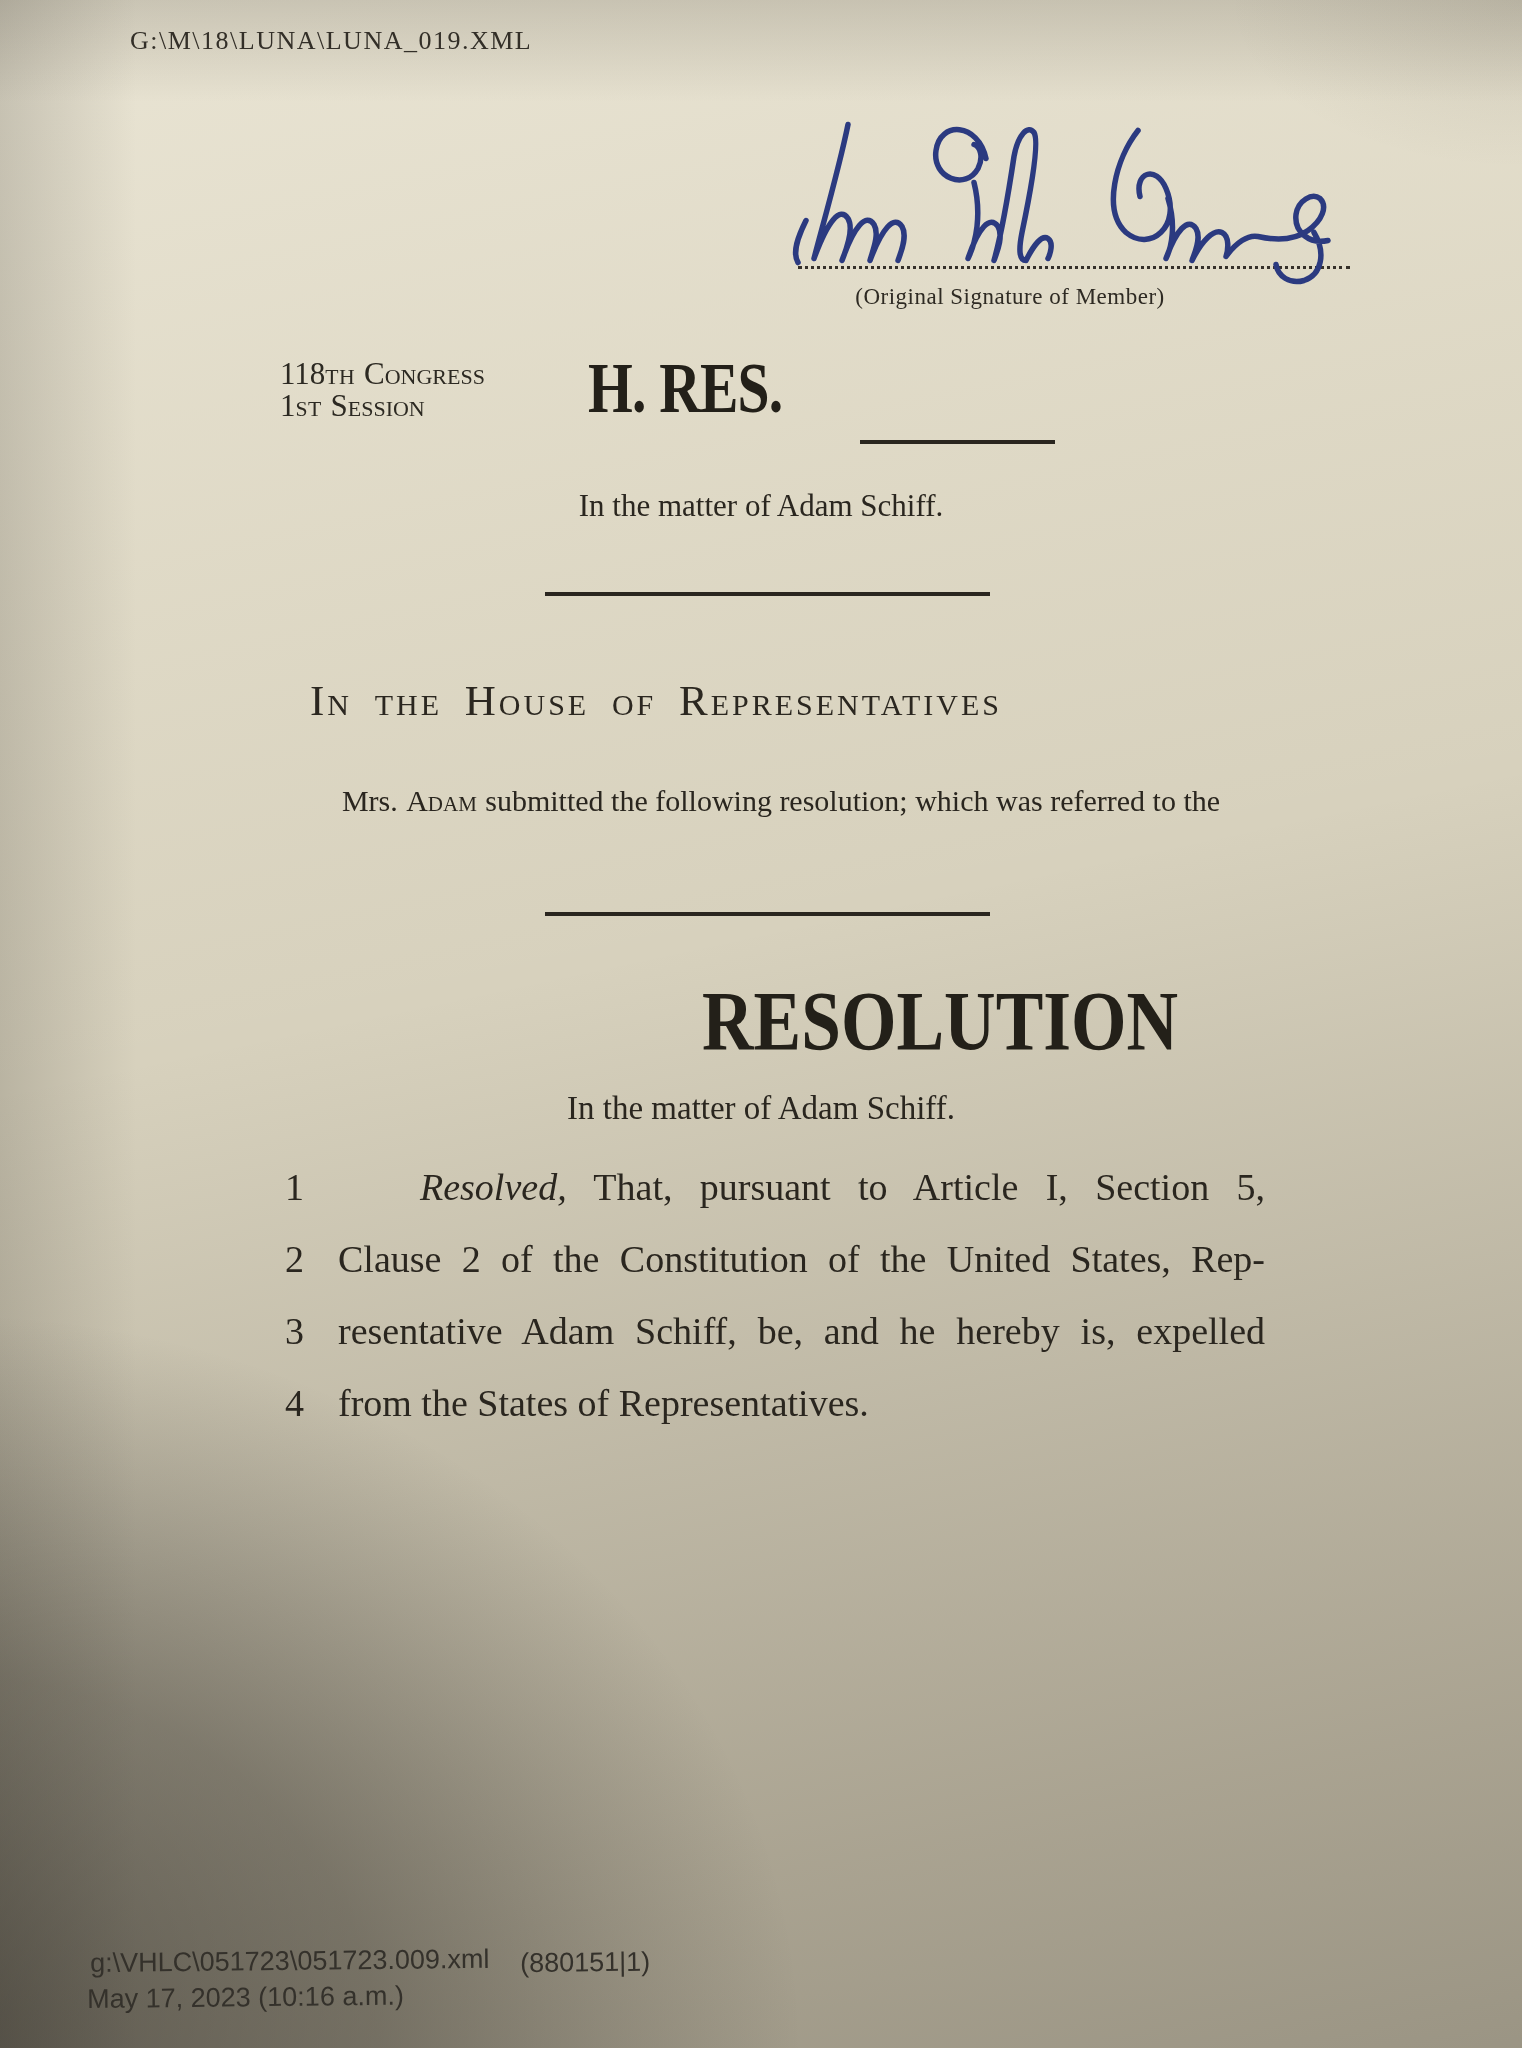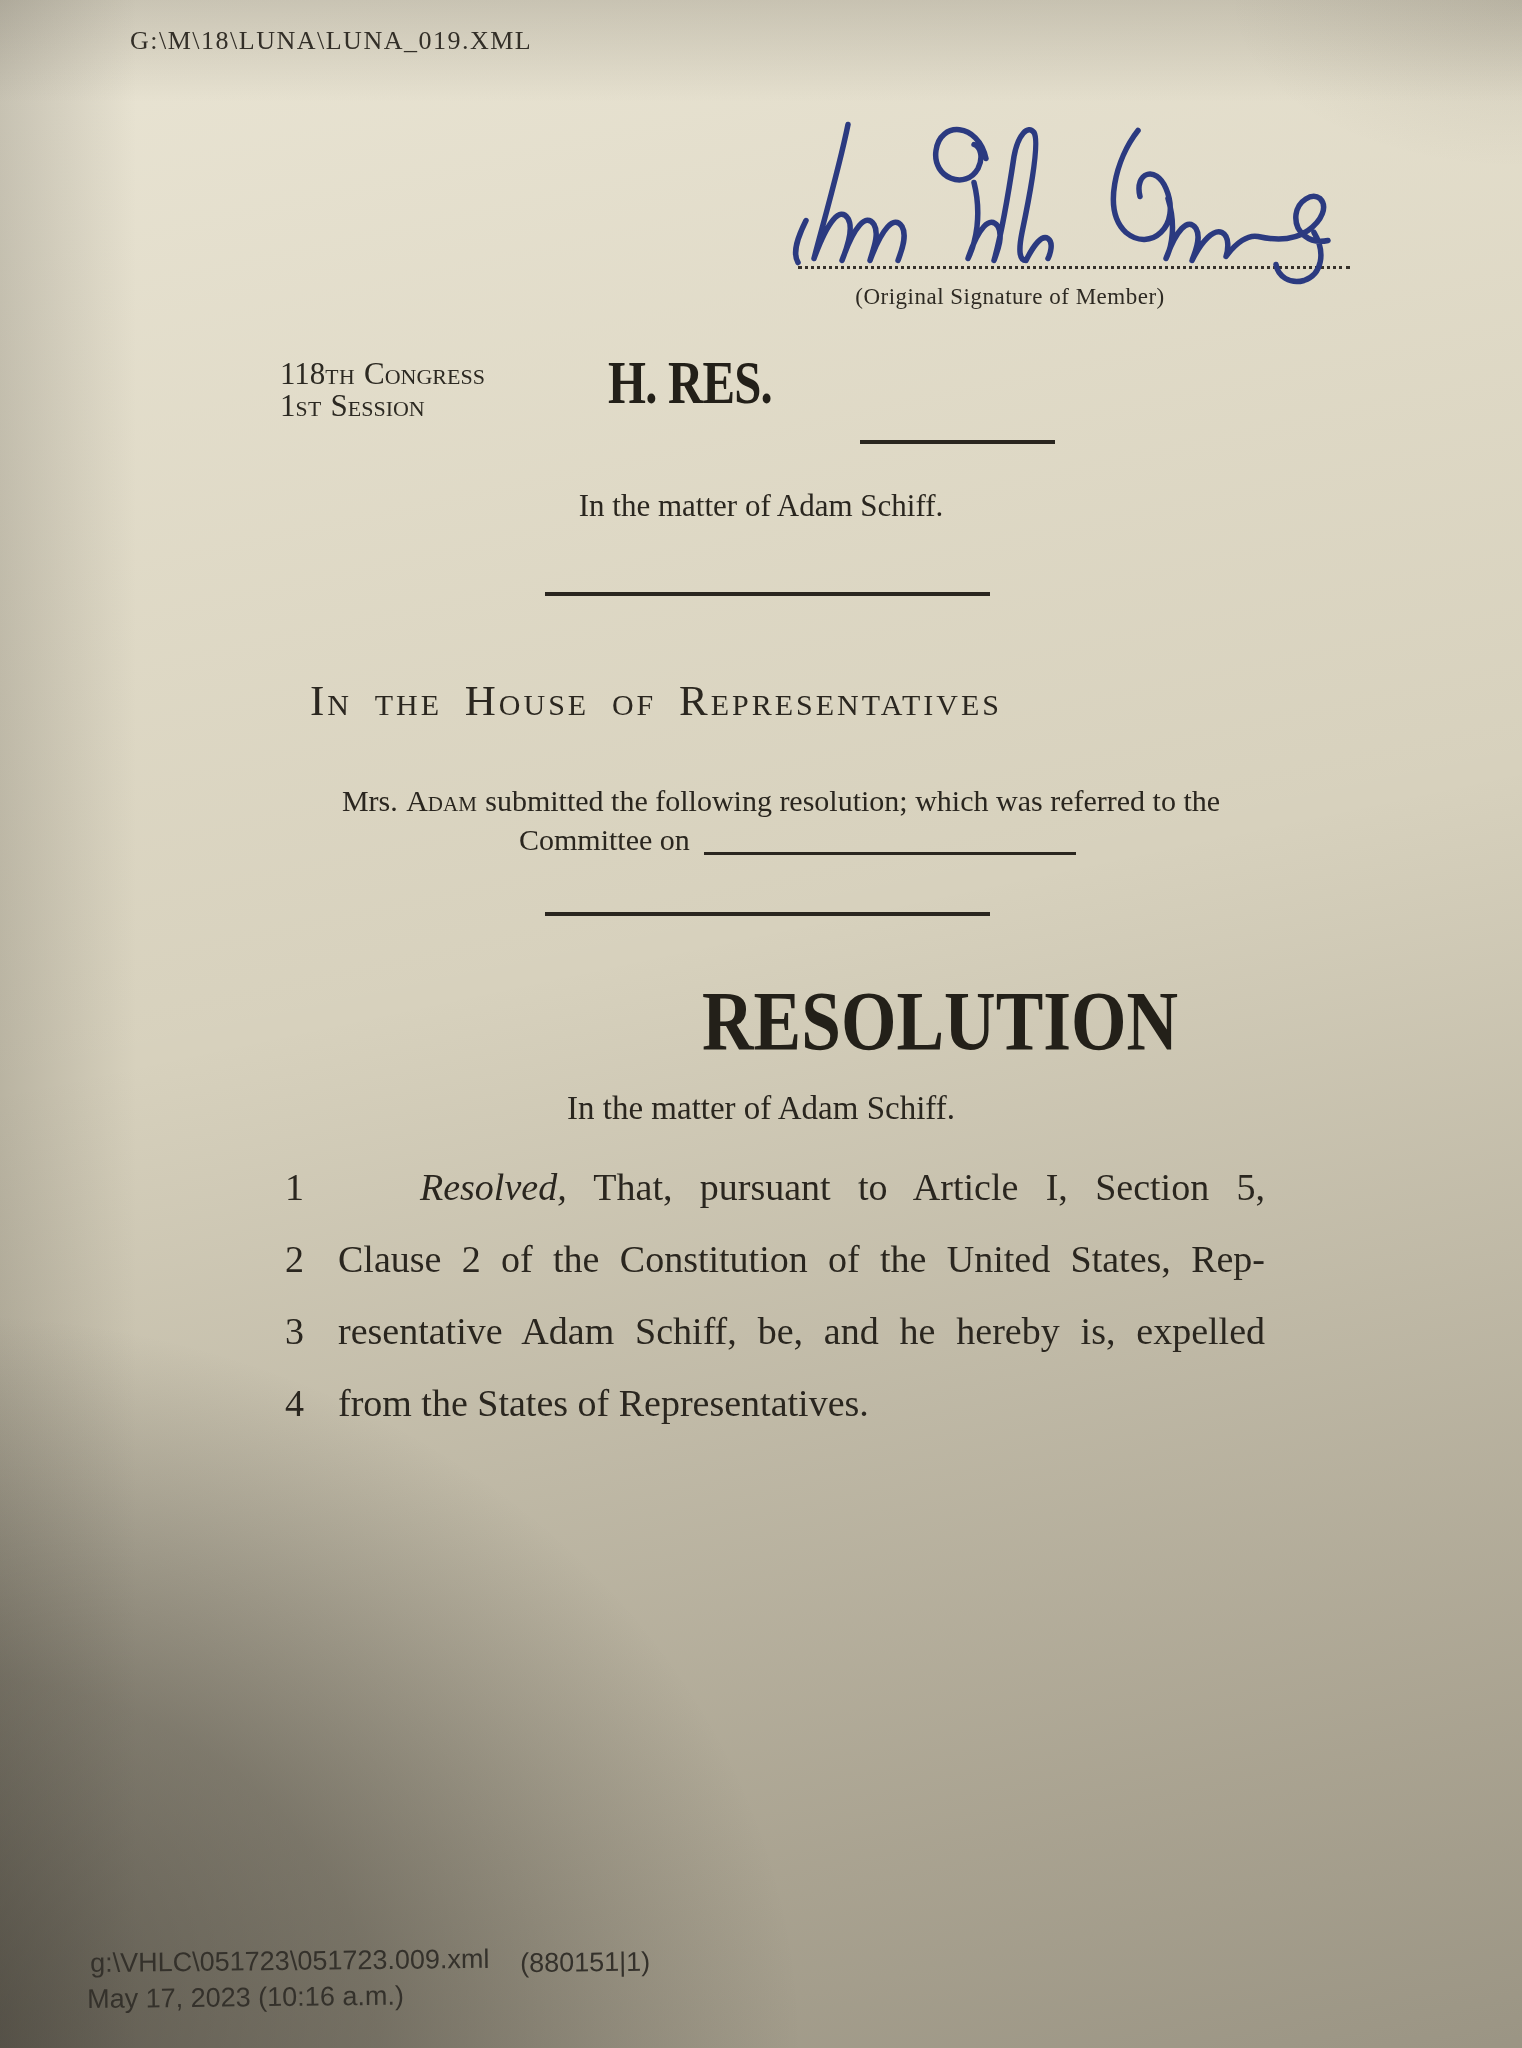--- a/index.html
+++ b/index.html
@@ -23,21 +23,21 @@
   
   .sig-dots{left:798px;top:234px;width:552px;height:32px;border-bottom:3px dotted #35302a;}
   .sig-svg{left:770px;top:100px;width:580px;height:190px;}
   .sig-caption{left:790px;top:284px;width:440px;text-align:center;font-size:23px;color:#2e2a23;letter-spacing:0.5px;}
   
   .congress{left:280px;top:358px;width:296px;text-align:left;font-size:31px;line-height:1.03;color:#2c2922;}
   .ord{text-transform:uppercase;font-size:0.70em;letter-spacing:0.5px;}
   .sc{font-variant:small-caps;}
   .gap-l{margin-left:0.28em;}
   
-  .hres{left:608px;top:352px;font-size:61px;font-weight:bold;line-height:1;letter-spacing:-1px;color:#232019;white-space:nowrap;text-decoration:underline;}
+  .hres{left:588px;top:352px;font-size:72px;font-weight:bold;line-height:1;letter-spacing:-1px;color:#232019;white-space:nowrap;text-decoration:underline;}
   .squeeze80{display:inline-block;transform:scaleX(0.80);transform-origin:left center;}
   .hres-blank{left:860px;top:440px;width:195px;height:0;border-top:4px solid #2a261f;}
   
   .matter1{left:0;width:1522px;top:488px;text-align:center;font-size:31px;}
   .rule{left:545px;width:445px;height:4px;background:#2a261f;}
   .rule1{top:592px;}
   .rule2{top:912px;}
   .chamber{left:0;width:1312px;top:676px;text-align:center;font-size:43px;font-variant:small-caps;letter-spacing:3px;word-spacing:9px;color:#2b2720;}
   .submit1{left:40px;width:1482px;top:784px;text-align:center;font-size:30px;}
   .committee{left:519px;top:822px;font-size:30px;white-space:nowrap;}
@@ -83,21 +83,20 @@
   <div class="abs hres"><span class="squeeze80">H. RES.</span></div>
   <div class="abs hres-blank"></div>
 
   <div class="abs matter1">In the matter of Adam Schiff.</div>
 
   <div class="abs rule rule1"></div>
 
   <div class="abs chamber">In the House of Representatives</div>
 
   <div class="abs submit1"><span>Mrs.</span><span class="sc gap-l">Adam</span><span class="gap-l">submitted the following resolution; which was referred to the</span></div>
-  <div class="abs committee"><span>Committee on</span><span class="cblank"></span></div>
 
   <div class="abs rule rule2"></div>
 
   <div class="abs restitle"><span class="squeeze85">RESOLUTION</span></div>
   <div class="abs matter2">In the matter of Adam Schiff.</div>
 
   <div class="abs body">
     <div class="bline" style="top:0">
       <span class="lnum">1</span>
       <div class="ltext jl ind"><span class="ink-i">Resolved,</span><span> That, pursuant to Article I, Section 5,</span></div>

